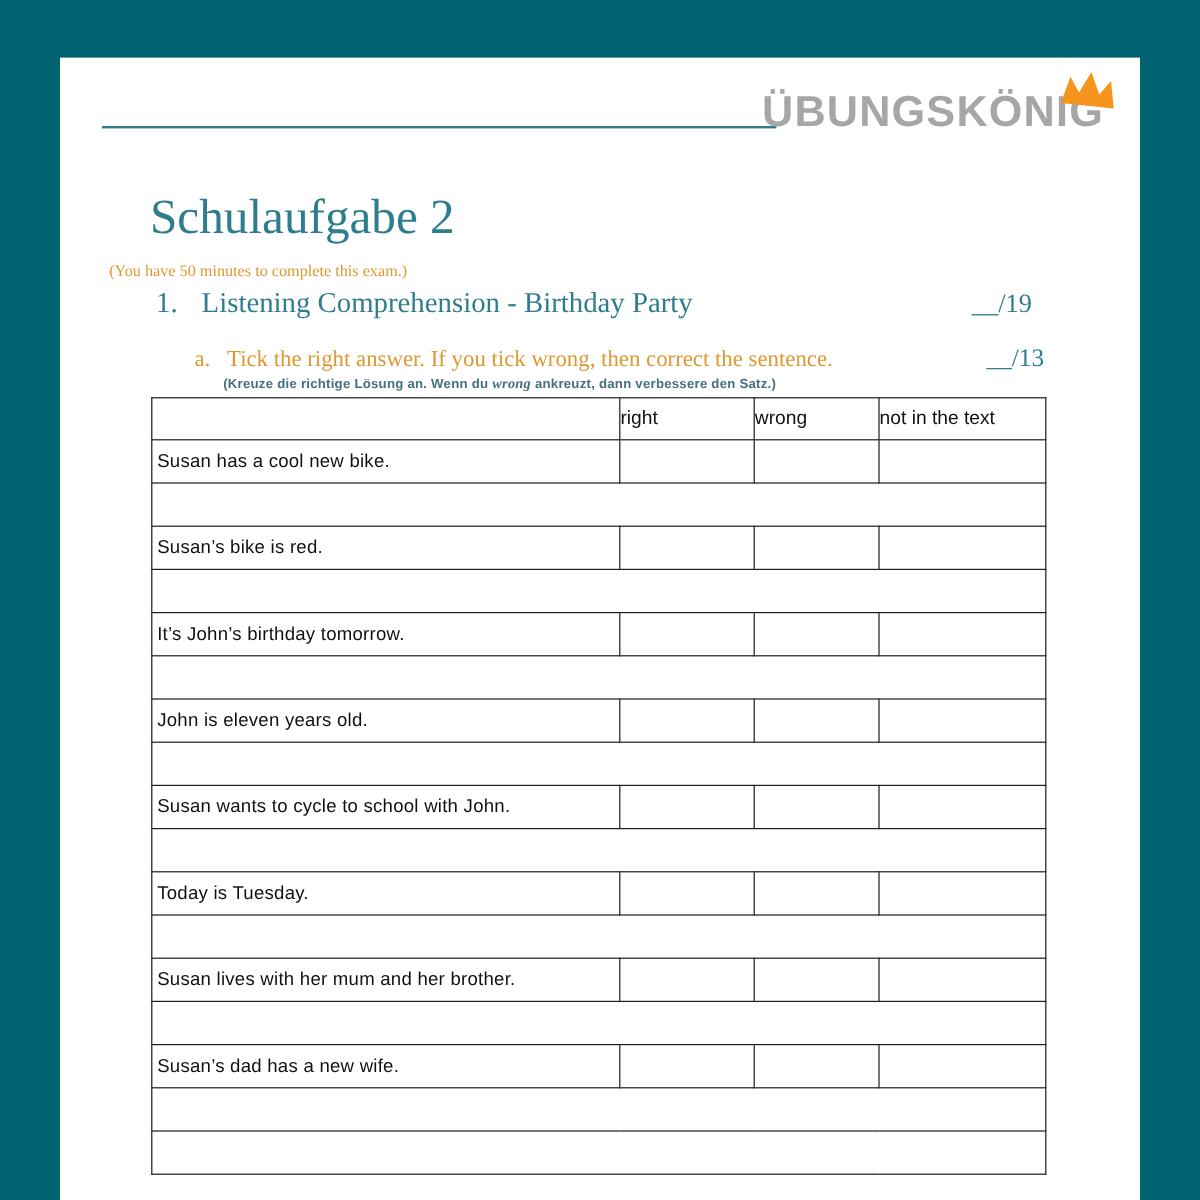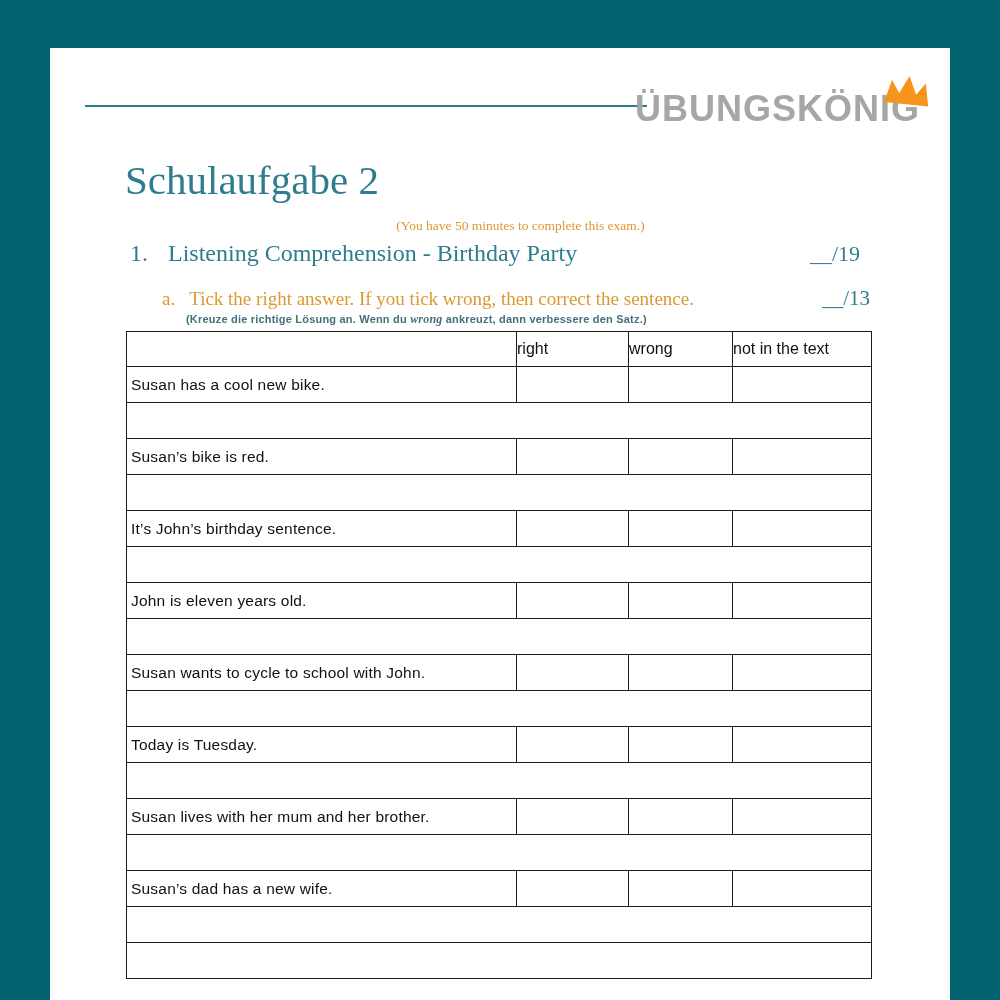--- a/index.html
+++ b/index.html
@@ -10,37 +10,37 @@
   }
   .page{
     position:absolute;left:50px;top:48px;width:900px;height:952px;
     background:#ffffff;overflow:hidden;
   }
   .header-line{
     position:absolute;left:35px;top:57px;width:562px;height:2px;
     background:#2e7d8e;
   }
   .logo{
-    position:absolute;top:40px;right:30px;
+    position:absolute;top:24px;right:30px;
   }
   .logo-text{
     font-family:"Liberation Sans",sans-serif;
     font-weight:bold;font-size:36px;letter-spacing:1px;color:#a6a6a6;
   }
   .crown{
     position:absolute;top:-14px;right:-12px;width:50px;height:34px;
     transform:rotate(6deg);
   }
   .title{
     position:absolute;left:75px;top:108px;
     font-family:"Liberation Serif",serif;
     font-size:41px;color:#2e7d8e;
   }
   .subtitle{
-    position:absolute;left:0;right:0;top:170px;text-align:center;
+    position:absolute;left:0;right:0;top:170px;
     font-family:"Liberation Serif",serif;
     font-size:13.5px;color:#dd9832;padding-left:41px;
   }
   .section-row{
     position:absolute;left:80px;right:90px;top:192px;
     display:flex;align-items:baseline;
     font-family:"Liberation Serif",serif;color:#2e7d8e;
   }
   .section-number{font-size:24px;margin-right:20px;}
   .section-title{font-size:24px;flex:1;}
@@ -135,21 +135,21 @@
         <td class="stmt">Susan’s bike is red.</td>
         <td></td>
         <td></td>
         <td></td>
       </tr>
       <tr class="row">
         <td colspan="4"></td>
       </tr>
 
       <tr class="row">
-        <td class="stmt">It’s John’s birthday sentence.</td>
+        <td class="stmt">It’s John’s birthday tomorrow.</td>
         <td></td>
         <td></td>
         <td></td>
       </tr>
       <tr class="row">
         <td colspan="4"></td>
       </tr>
 
       <tr class="row">
         <td class="stmt">John is eleven years old.</td>

